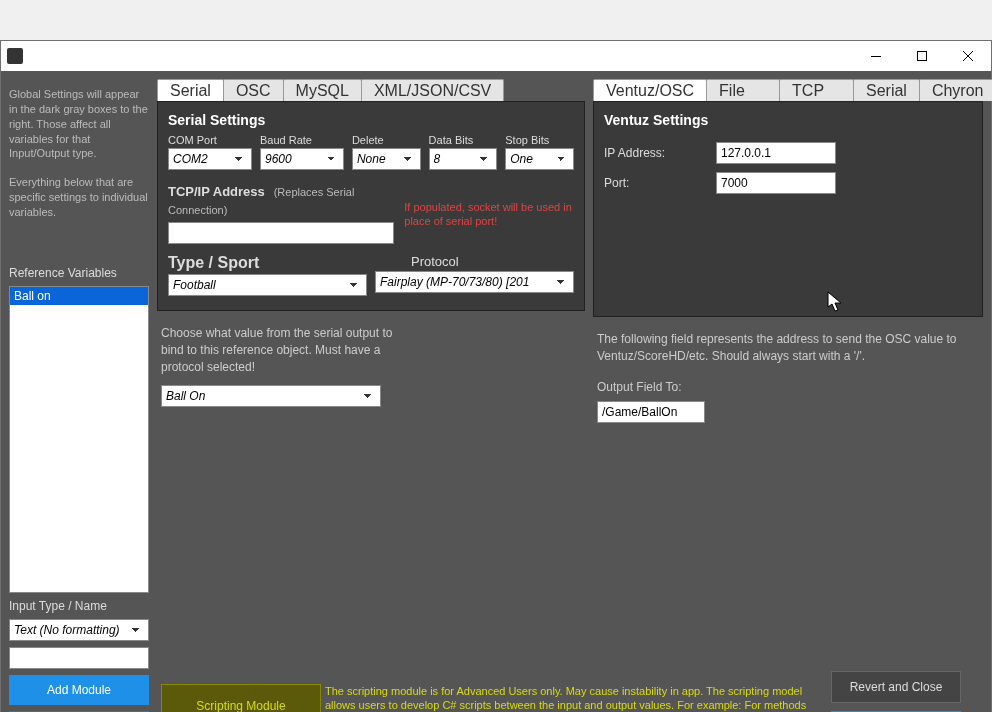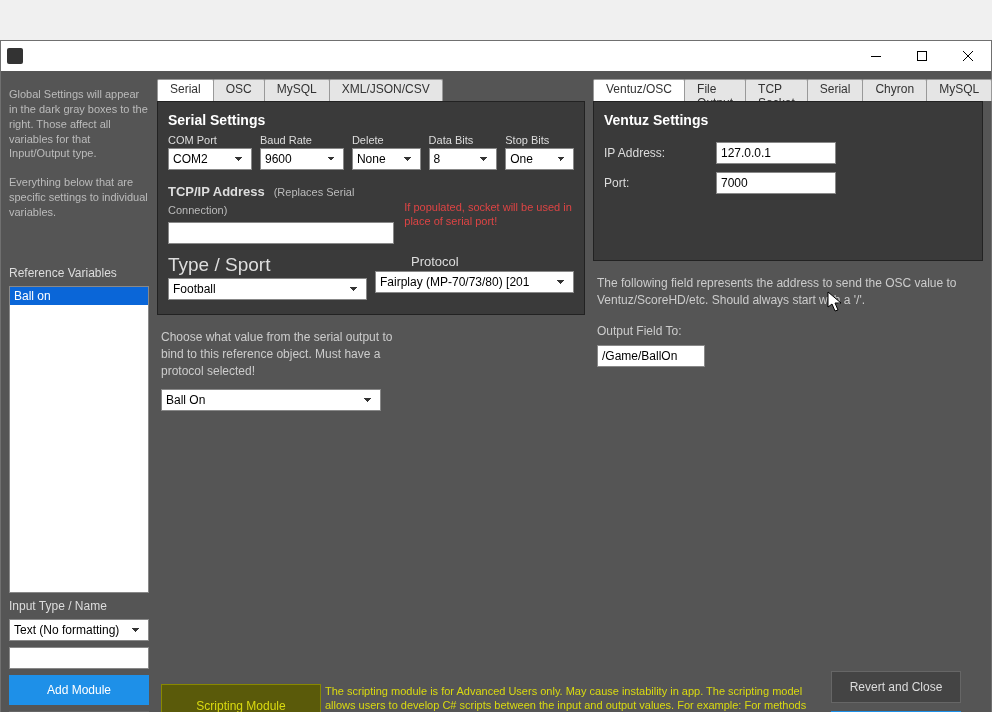--- a/index.html
+++ b/index.html
@@ -10,27 +10,27 @@
 .titlebar-spacer { flex: 1; }
 .win-btn { width: 46px; height: 30px; display: flex; align-items: center; justify-content: center; color: #000; font-size: 10px; }
 .content { flex: 1; background: #555; display: flex; padding: 8px; gap: 8px; }
 .left-col { width: 140px; display: flex; flex-direction: column; gap: 6px; }
 .global-text { color: #bbb; font-size: 11px; line-height: 1.35; padding-top: 8px; }
 .ref-label { color: #ddd; font-size: 12px; margin-top: 40px; }
 .listbox { background: #fff; border: 1px solid #888; flex: 1; min-height: 260px; font-size: 12px; }
 .listbox .selected { background: #0a66d8; color: #fff; padding: 2px 4px; }
 .inp-label { color: #ddd; font-size: 12px; }
 .select, .textfield { background: #fff; border: 1px solid #888; font-size: 12px; height: 22px; padding: 2px 4px; width: 100%; }
-.select { appearance: none; background-image: linear-gradient(45deg, transparent 50%, #333 50%), linear-gradient(135deg, #333 50%, transparent 50%); background-position: calc(100% - 12px) 8px, calc(100% - 8px) 8px; background-size: 4px 4px, 4px 4px; background-repeat: no-repeat; padding-right: 20px;}
+.select { appearance: none; background-image: linear-gradient(45deg, transparent 50%, #333 50%), linear-gradient(135deg, #333 50%, transparent 50%); background-position: calc(100% - 12px) 8px, calc(100% - 8px) 8px; background-size: 4px 4px, 4px 4px; background-repeat: no-repeat; padding-right: 20px; font-style: italic;}
 .btn { border: none; font-size: 12px; padding: 8px 0; text-align: center; cursor: pointer; }
 .btn-blue { background: #1e90e8; color: #fff; }
 .btn-gray { background: #444; color: #ddd; border: 1px solid #666; }
 .mid-col { flex: 1; display: flex; flex-direction: column; }
 .tabrow { display: flex; gap: 0; height: 22px; }
-.tab { background: #e5e5e5; border: 1px solid #999; border-bottom: none; padding: 2px 12px; font-size: 12px; color: #333; border-radius: 2px 2px 0 0; margin-right: -1px; cursor: pointer; }
+.tab { background: #e5e5e5; border: 1px solid #999; border-bottom: none; padding: 2px 12px; font-size: 16px; color: #333; border-radius: 2px 2px 0 0; margin-right: -1px; cursor: pointer; }
 .tab.active { background: #fff; font-weight: 400; z-index: 2; position: relative; }
 .darkbox { background: #3a3a3a; border: 1px solid #222; padding: 10px; }
 .darkbox h3 { color: #fff; font-size: 14px; font-weight: bold; margin-bottom: 6px; }
 .formrow { display: flex; gap: 8px; margin-bottom: 4px; }
 .formgroup { display: flex; flex-direction: column; gap: 2px; flex: 1; }
 .formgroup label { color: #ddd; font-size: 11px; }
 .inline-lbl { color: #ddd; font-size: 13px; font-weight: bold; text-align: right; }
 .inline-sub { color: #bbb; font-size: 11px; font-weight: normal; }
 .redtext { color: #d44; font-size: 11px; line-height: 1.3; }
 .mid-lower { padding: 14px 4px; color: #ccc; font-size: 12px; line-height: 1.4; }
@@ -122,21 +122,21 @@
         <div style="display:flex; gap:10px; align-items:flex-start;">
           <div style="flex:1.2">
             <div style="margin-bottom:4px;"><span class="inline-lbl">TCP/IP Address</span> &nbsp;<span class="inline-sub">(Replaces Serial Connection)</span></div>
             <input class="textfield" value="" style="">
           </div>
           <div class="redtext" style="flex:0.9; padding-top:18px;">If populated, socket will be used in place of serial port!</div>
         </div>
         <div style="height:10px"></div>
         <div class="formrow">
           <div class="formgroup">
-              <label style="font-weight:normal; font-size:19px;">Type / Sport</label>
+              <label style="font-weight:bold; font-size:16px;">Type / Sport</label>
               <select class="select"><option>Football</option></select>
             </div>
           <div class="formgroup">
               <label style="font-weight:normal; font-size:13px;padding-left:36px;">Protocol</label>
               <select class="select"><option>Fairplay (MP-70/73/80) [201</option></select>
             </div>
         </div>
       </div>
       <div class="mid-lower">
         <div style="max-width:240px;">Choose what value from the serial output to bind to this reference object. Must have a protocol selected!</div>
@@ -147,21 +147,21 @@
 
     <div class="right-col">
       <div class="tabrow">
         <div class="tab active">Ventuz/OSC</div>
         <div class="tab">File Output</div>
         <div class="tab">TCP Socket</div>
         <div class="tab">Serial</div>
         <div class="tab">Chyron</div>
         <div class="tab">MySQL</div>
       </div>
-      <div class="darkbox" style="height:160px;">
+      <div class="darkbox" style="height:216px;">
         <h3>Ventuz Settings</h3>
         <div style="height:8px"></div>
         <div class="field-row">
           <label>IP Address:</label>
           <input class="textfield" value="127.0.0.1" style="">
         </div>
         <div class="field-row">
           <label>Port:</label>
           <input class="textfield" value="7000" style="">
         </div>

